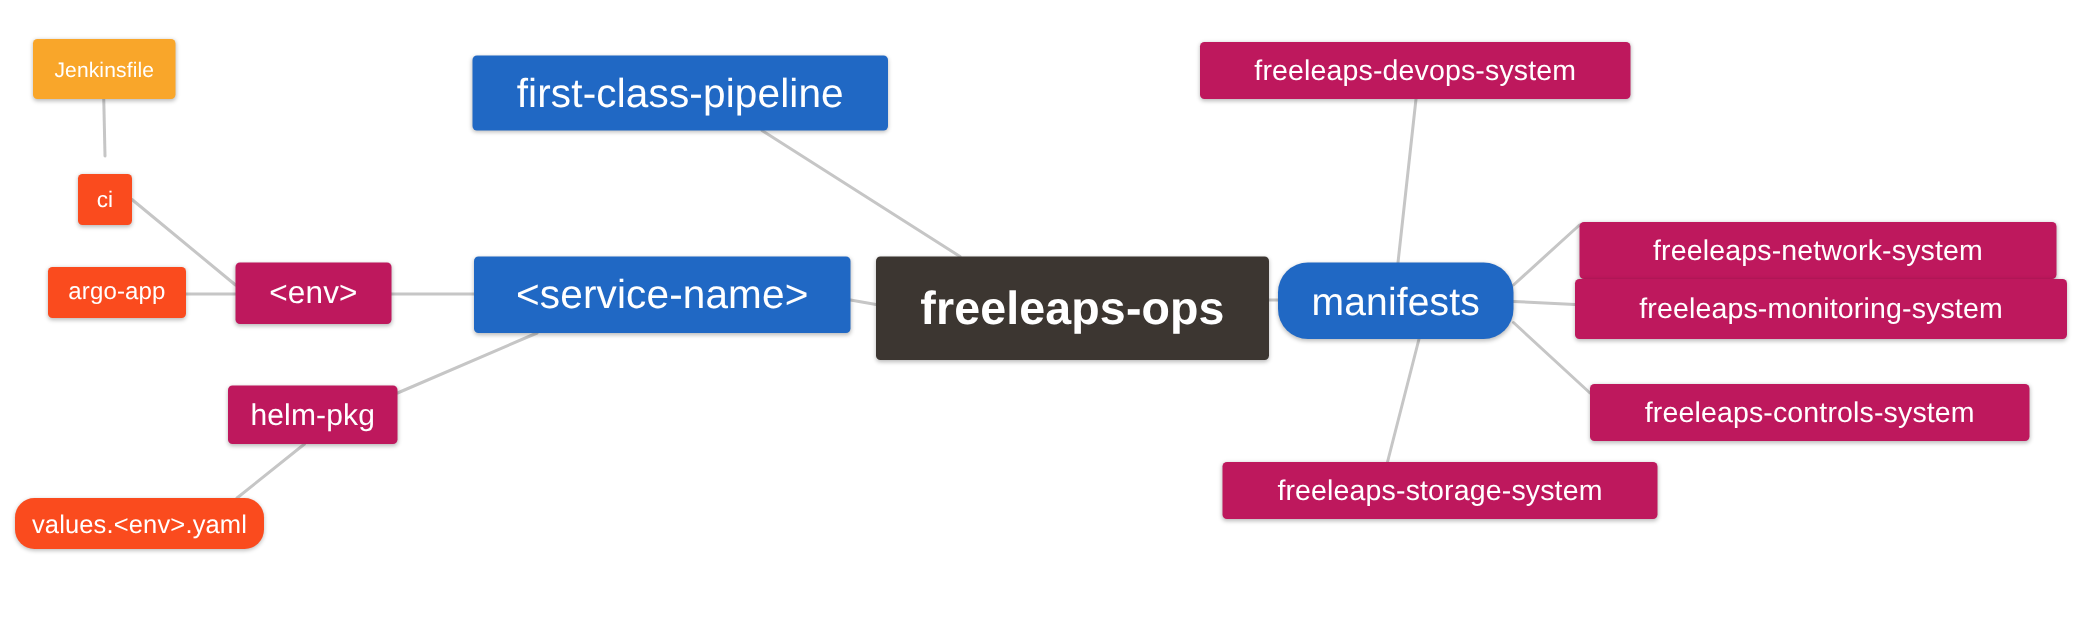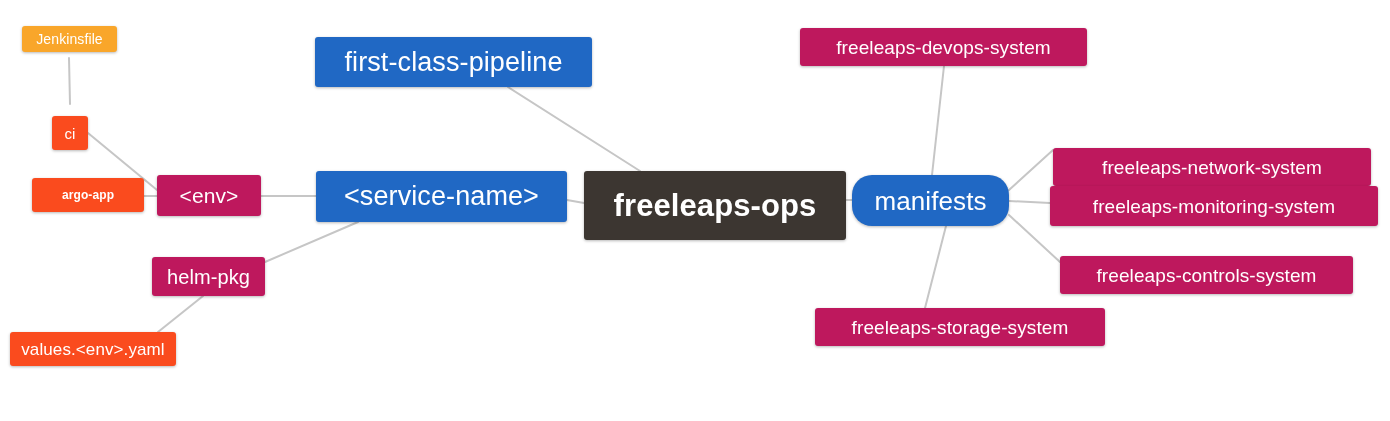--- a/index.html
+++ b/index.html
@@ -57,26 +57,26 @@
       <line x1="567" y1="200" x2="584" y2="203" stroke="#c6c6c6" stroke-width="2" stroke-linecap="round"></line>
       <line x1="508" y1="87" x2="640" y2="171" stroke="#c6c6c6" stroke-width="2" stroke-linecap="round"></line>
       <line x1="846" y1="200" x2="852" y2="200" stroke="#c6c6c6" stroke-width="2" stroke-linecap="round"></line>
       <line x1="944" y1="66" x2="932" y2="175" stroke="#c6c6c6" stroke-width="2" stroke-linecap="round"></line>
       <line x1="1009" y1="190" x2="1053" y2="150" stroke="#c6c6c6" stroke-width="2" stroke-linecap="round"></line>
       <line x1="1009" y1="201" x2="1050" y2="203" stroke="#c6c6c6" stroke-width="2" stroke-linecap="round"></line>
       <line x1="1009" y1="215" x2="1060" y2="262" stroke="#c6c6c6" stroke-width="2" stroke-linecap="round"></line>
       <line x1="946" y1="226" x2="925" y2="308" stroke="#c6c6c6" stroke-width="2" stroke-linecap="round"></line>
     </svg>
   <div id="node-layer">
-      <div class="node n-orange" style="left: 22px; top: 26px; width: 95px; height: 26px; font-size: 14px;">Jenkinsfile</div>
+      <div class="node n-orange" style="left: 22px; top: 26px; width: 95px; height: 40px; font-size: 14px;">Jenkinsfile</div>
       <div class="node n-red" style="left: 52px; top: 104px; width: 36px; height: 34px; font-size: 15px; margin-top: 12px;">ci</div>
-      <div class="node n-red" style="left: 32px; top: 178px; width: 112px; height: 34px; font-size: 12px; font-weight: bold;">argo-app</div>
+      <div class="node n-red" style="left: 32px; top: 178px; width: 92px; height: 34px; font-size: 16px;">argo-app</div>
       <div class="node n-green" style="left: 157px; top: 175px; width: 104px; height: 41px; font-size: 21px;">&lt;env&gt;</div>
       <div class="node n-green" style="left: 152px; top: 257px; width: 113px; height: 39px; font-size: 20px;">helm-pkg</div>
-      <div class="node n-red" style="left: 10px; top: 332px; width: 166px; height: 34px; font-size: 17px;">values.&lt;env&gt;.yaml</div>
+      <div class="node n-red" style="left: 10px; top: 332px; width: 166px; height: 34px; font-size: 17px; border-radius: 13px;">values.&lt;env&gt;.yaml</div>
       <div class="node n-blue" style="left: 316px; top: 171px; width: 251px; height: 51px; font-size: 27px;">&lt;service-name&gt;</div>
       <div class="node n-blue" style="left: 315px; top: 37px; width: 277px; height: 50px; font-size: 27px;">first-class-pipeline</div>
       <div class="node n-root" style="left: 584px; top: 171px; width: 262px; height: 69px; font-size: 31px; font-weight: bold;">freeleaps-ops</div>
       <div class="node n-blue" style="left: 852px; top: 175px; width: 157px; height: 51px; font-size: 26px; border-radius: 20px;">manifests</div>
       <div class="node n-green" style="left: 800px; top: 28px; width: 287px; height: 38px; font-size: 19px;">freeleaps-devops-system</div>
       <div class="node n-green" style="left: 1053px; top: 112px; width: 318px; height: 38px; font-size: 19px; margin-top: 36px;">freeleaps-network-system</div>
       <div class="node n-green" style="left: 1050px; top: 186px; width: 328px; height: 40px; font-size: 19px;">freeleaps-monitoring-system</div>
       <div class="node n-green" style="left: 1060px; top: 256px; width: 293px; height: 38px; font-size: 19px;">freeleaps-controls-system</div>
       <div class="node n-green" style="left: 815px; top: 308px; width: 290px; height: 38px; font-size: 19px;">freeleaps-storage-system</div>
     </div>

